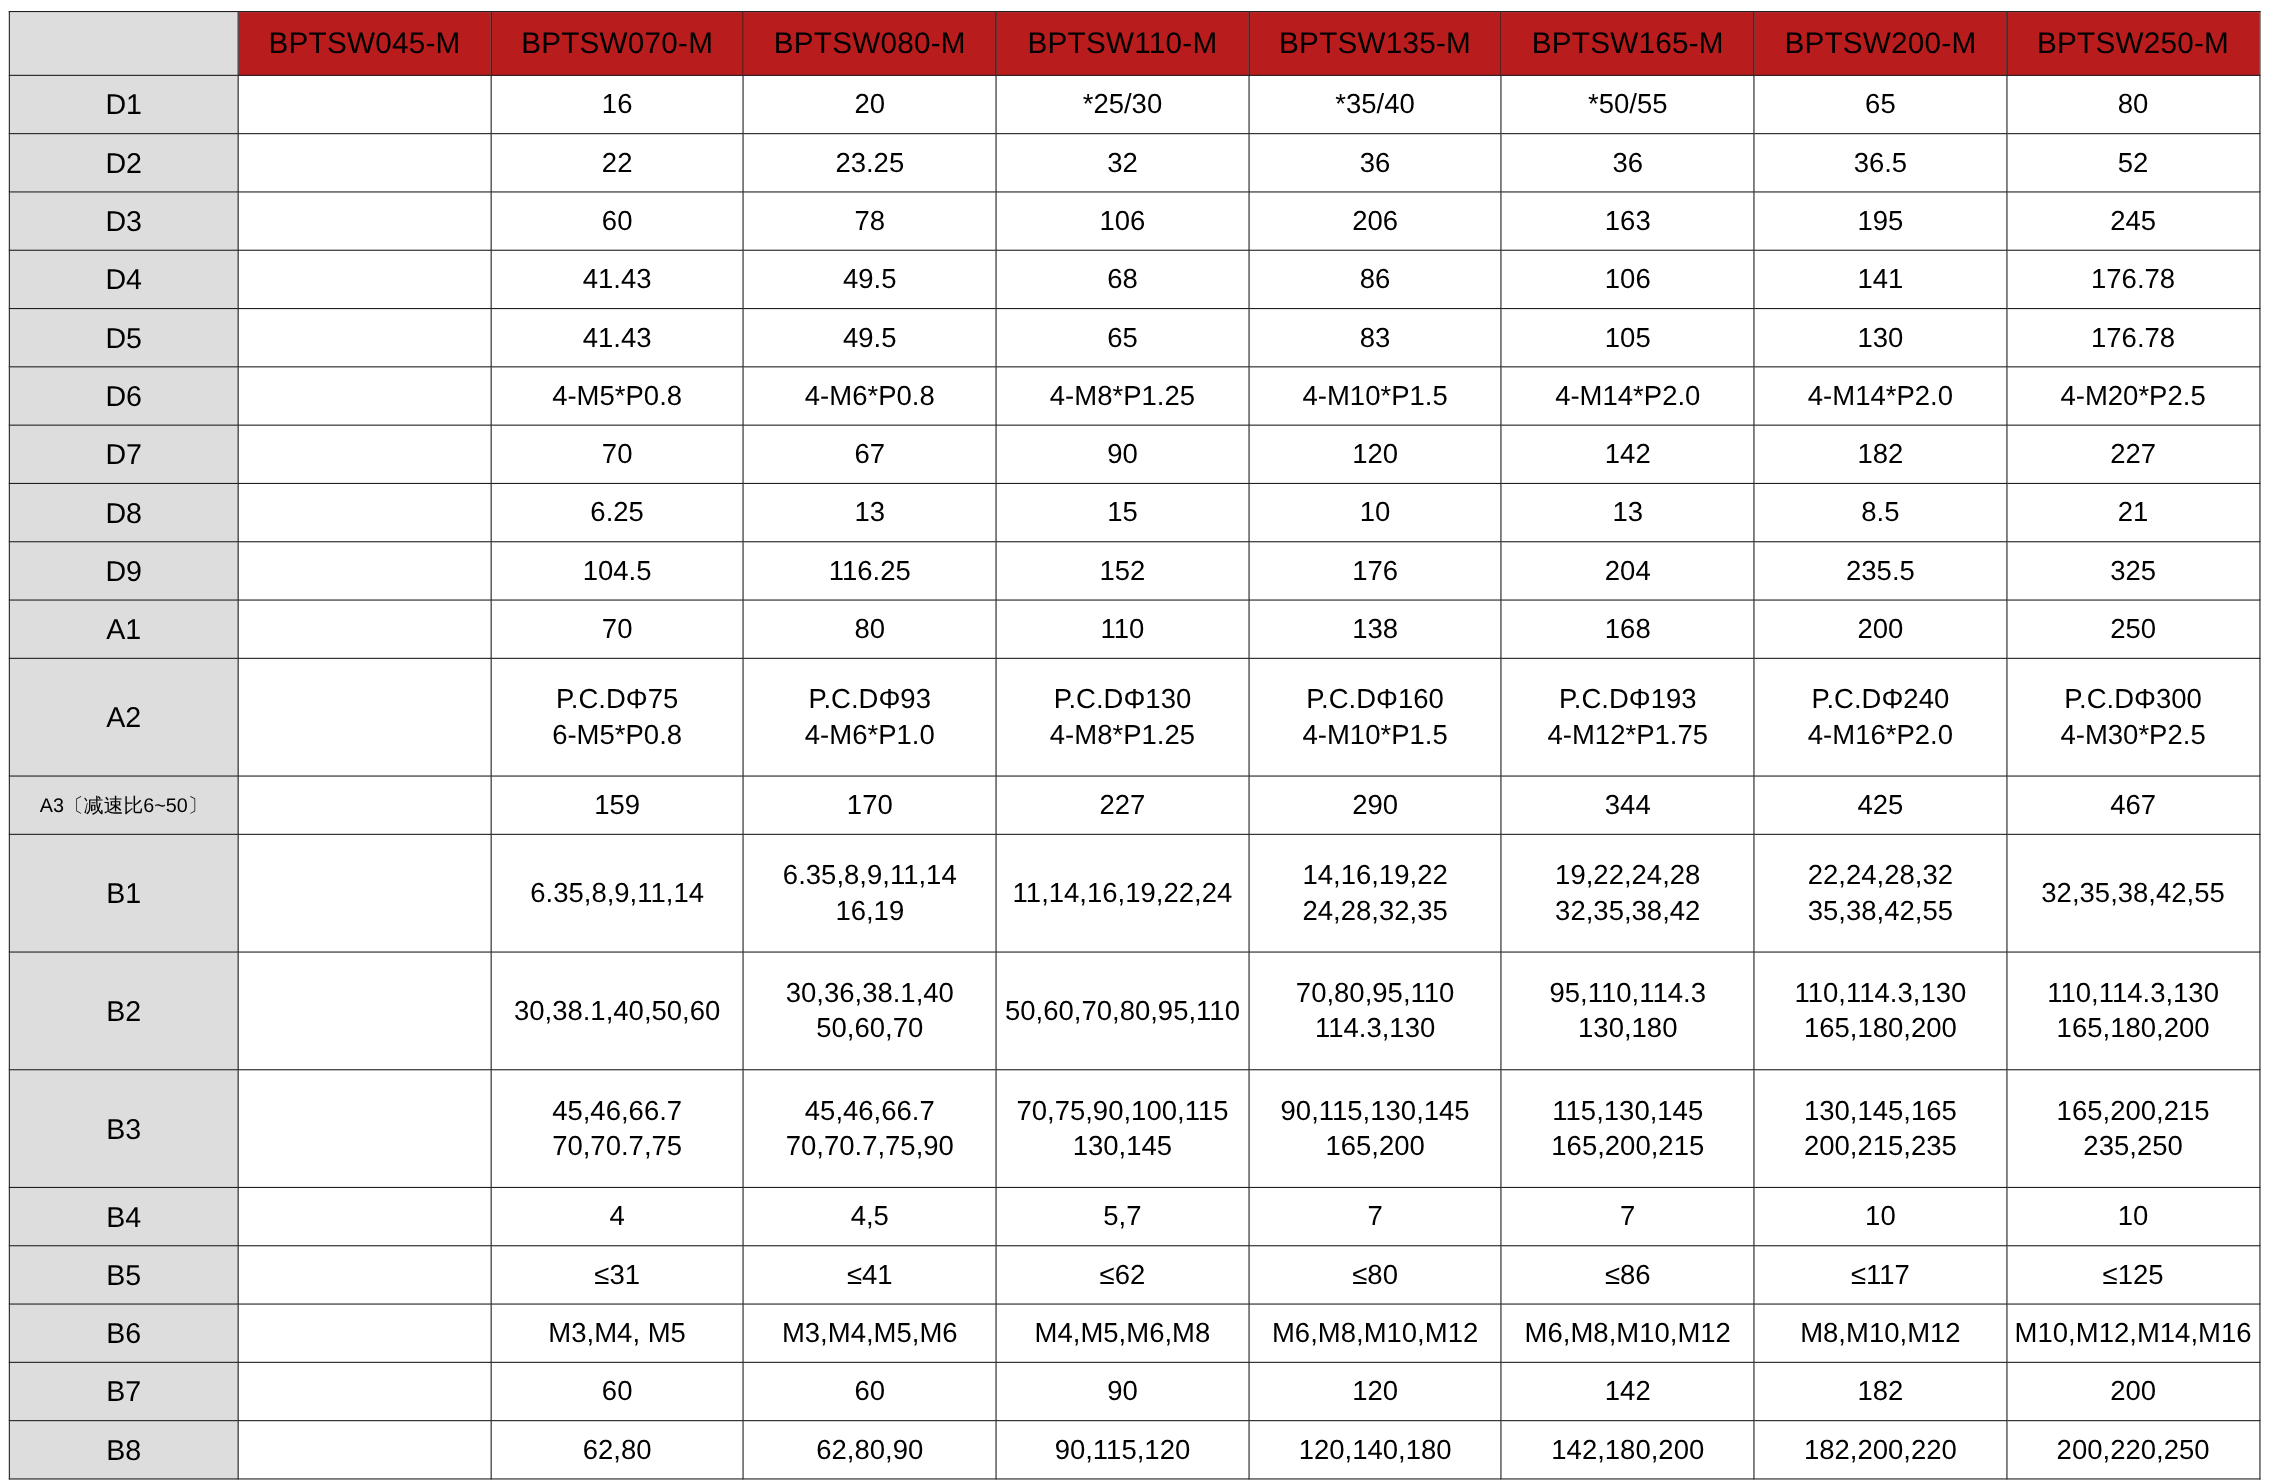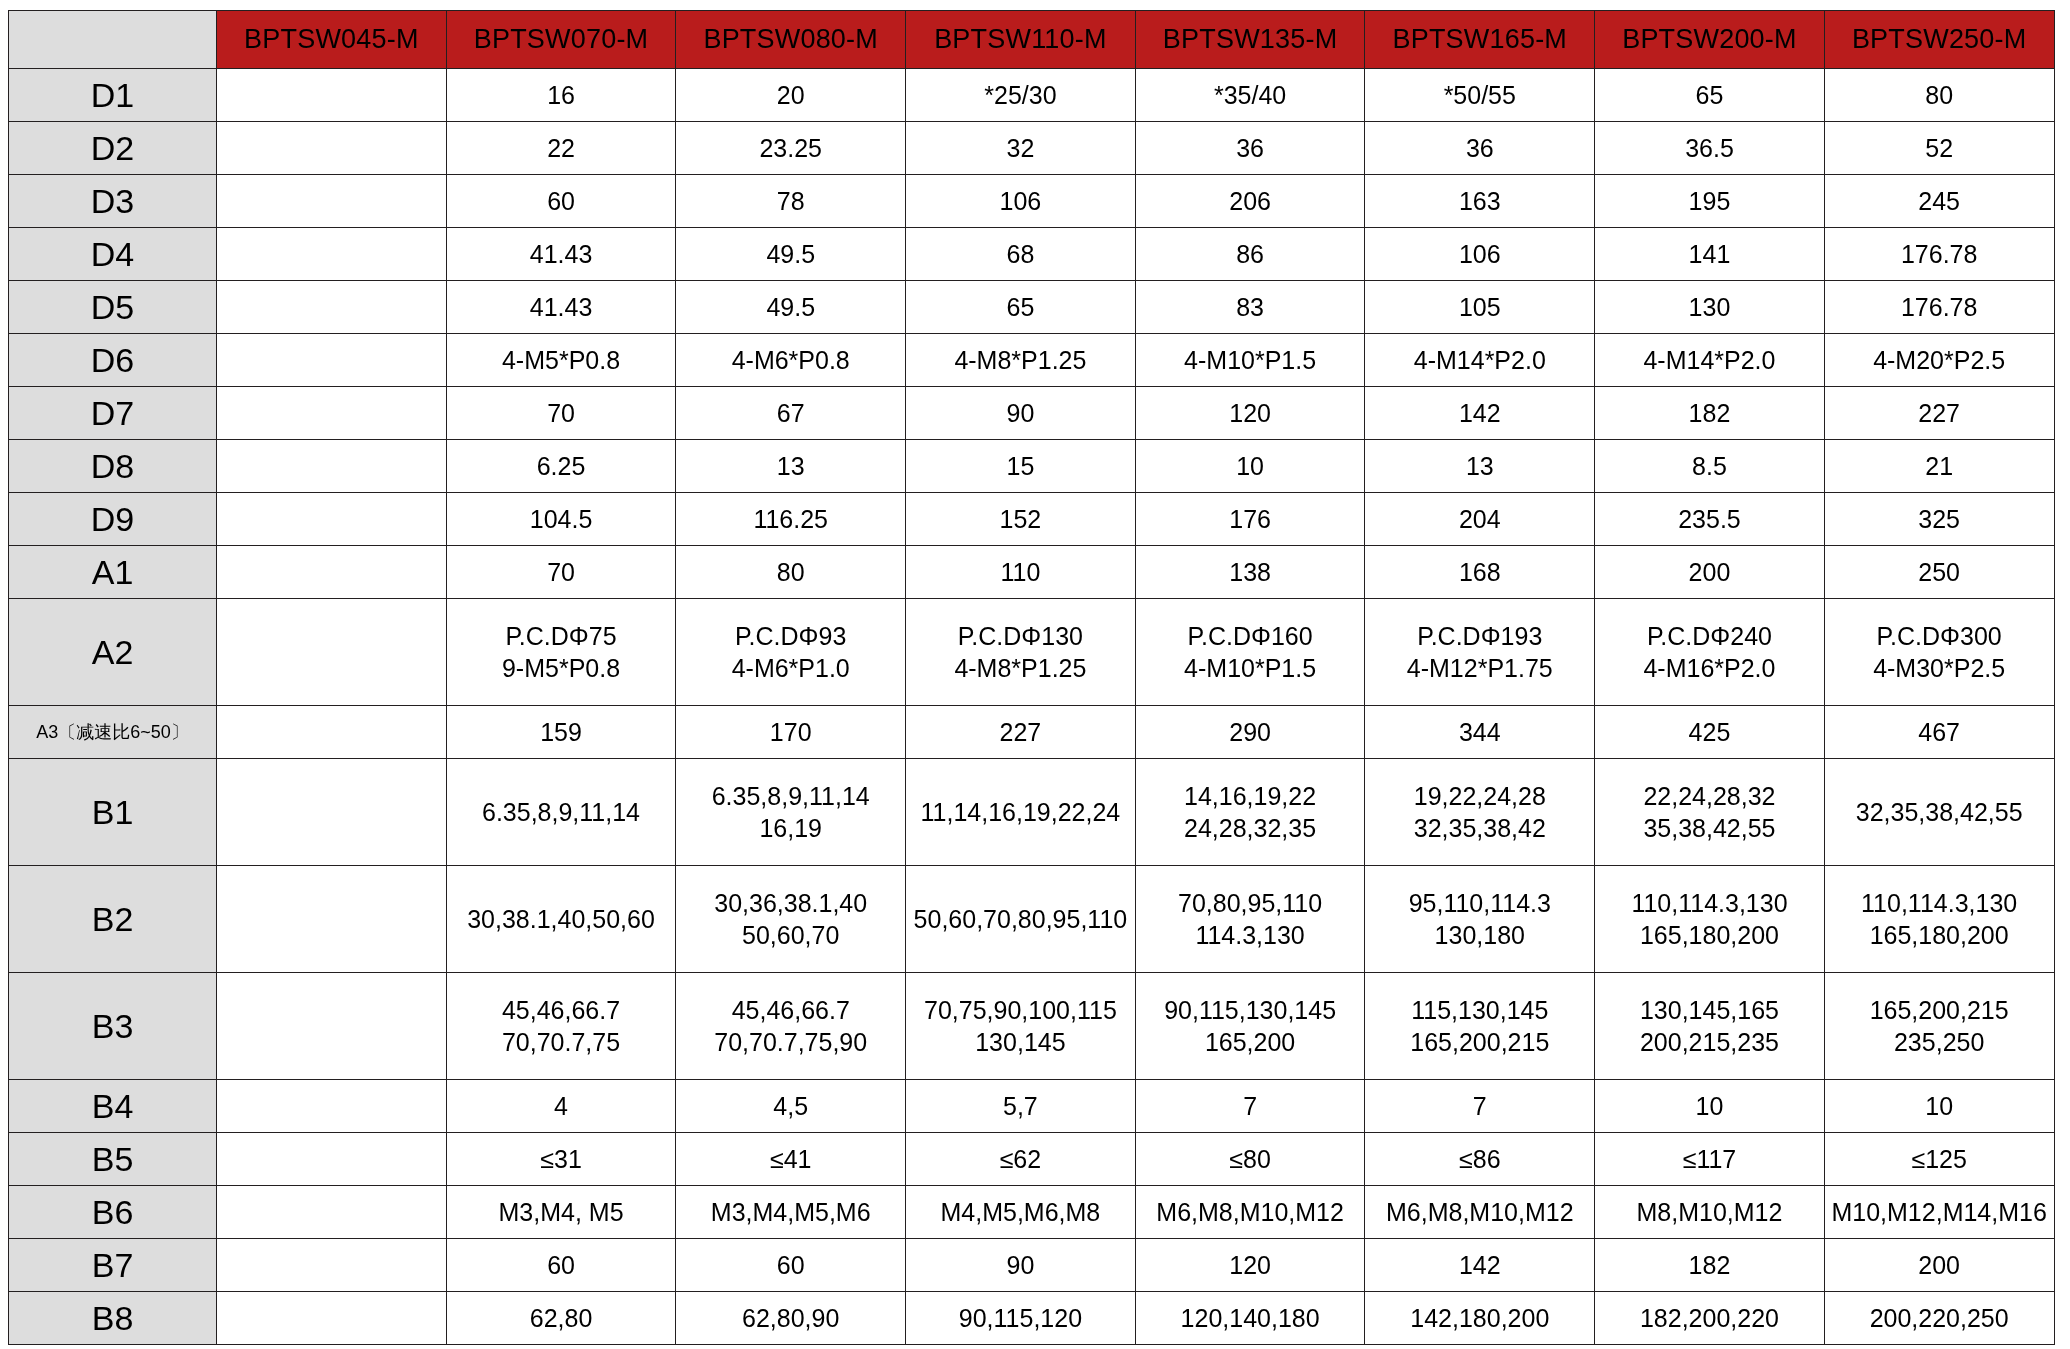--- a/index.html
+++ b/index.html
@@ -40,21 +40,21 @@
     font-size: 27px;
     font-weight: bold;
     height: 58px;
     letter-spacing: 0.2px;
   }
   thead th.corner {
     background: #dddddd;
   }
   tbody td.rowlabel {
     background: #dddddd;
-    font-size: 34px;
+    font-size: 26px;
   }
   tbody td.val {
     background: #ffffff;
     font-size: 25px;
     line-height: 1.28;
     white-space: pre-line;
   }
   tbody td.val.empty { }
   tr.h-small td { height: 53px; }
   tr.h-xtall td { height: 107px; }
@@ -197,21 +197,21 @@
           <td class="val">110</td>
           <td class="val">138</td>
           <td class="val">168</td>
           <td class="val">200</td>
           <td class="val">250</td>
         </tr>
         <tr class="h-xtall">
           <td class="rowlabel">A2</td>
           <td class="val empty"></td>
           <td class="val">P.C.DΦ75
-9-M5*P0.8</td>
+6-M5*P0.8</td>
           <td class="val">P.C.DΦ93
 4-M6*P1.0</td>
           <td class="val">P.C.DΦ130
 4-M8*P1.25</td>
           <td class="val">P.C.DΦ160
 4-M10*P1.5</td>
           <td class="val">P.C.DΦ193
 4-M12*P1.75</td>
           <td class="val">P.C.DΦ240
 4-M16*P2.0</td>

